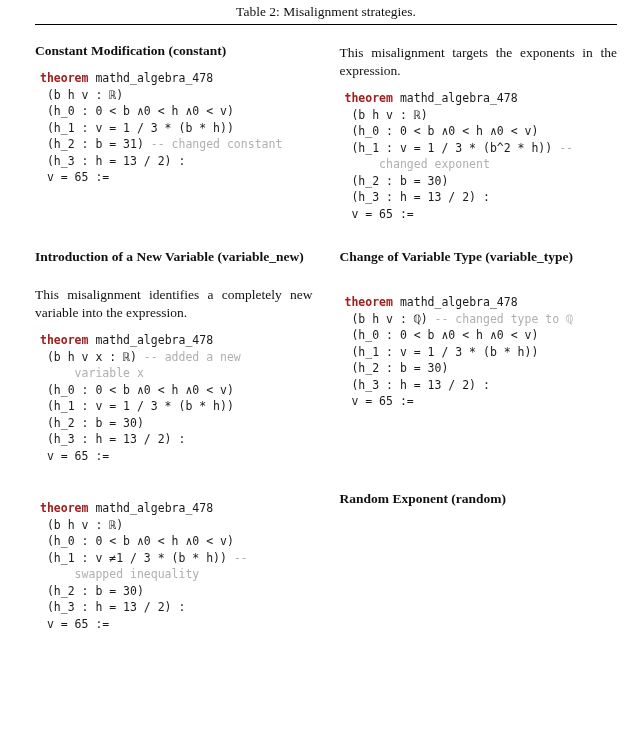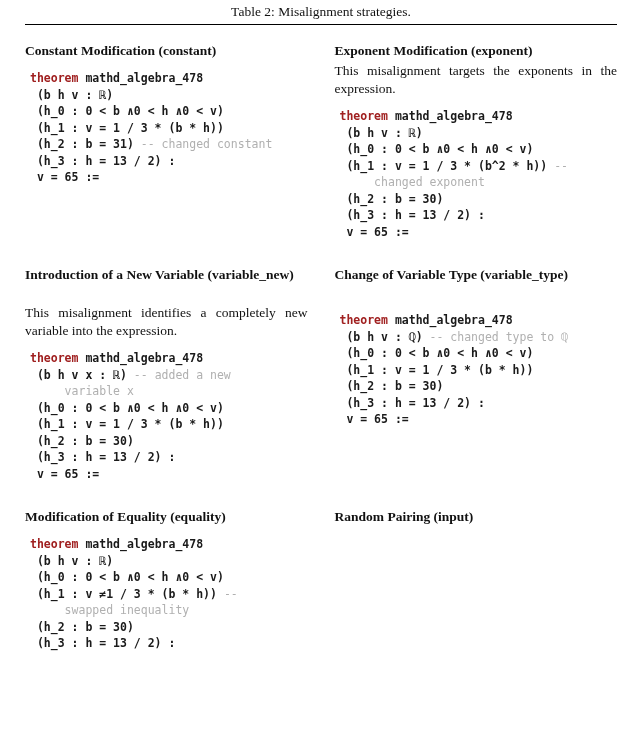--- a/index.html
+++ b/index.html
@@ -6,21 +6,21 @@
     margin: 0;
     padding: 0;
     background: #ffffff;
     color: #111111;
     font-family: "Liberation Serif", "DejaVu Serif", serif;
   }
   .page {
     width: 640px;
     height: 651px;
     box-sizing: border-box;
-    padding: 3px 23px 0 25px;
+    padding: 3px 23px 0 35px;
     overflow: hidden;
     background: #ffffff;
   }
   .caption {
     text-align: center;
     font-size: 13.5px;
     line-height: 17px;
     margin-bottom: 4px;
   }
   .toprule {
@@ -52,59 +52,57 @@
   }
   .code {
     margin: 10px 0 0 5px;
     font-family: "DejaVu Sans Mono", "Liberation Mono", monospace;
     font-size: 11.5px;
     line-height: 16.5px;
     color: #1a1a1a;
   }
   .code-line { white-space: pre; }
   .seg-kw { color: var(--kw-color, #a02020); font-weight: bold; }
-  .seg-p  { color: #1a1a1a; font-weight: bold; }
+  .seg-p  { color: #1a1a1a; }
   .seg-cm { color: var(--comment-color, #b0b0b0); }
 </style>
 </head>
 <body>
 
 <main class="page">
 
   <div class="caption">Table 2: Misalignment strategies.</div>
   <hr class="toprule">
 
   <div class="grid">
 
     <section class="cell">
       <h3 class="cell-title">Constant Modification (constant)</h3>
       <pre class="code"><div class="code-line"><span class="seg-kw">theorem</span><span class="seg-p"> mathd_algebra_478</span></div><div class="code-line"><span class="seg-p"> (b h v : ℝ)</span></div><div class="code-line"><span class="seg-p"> (h_0 : 0 &lt; b ∧0 &lt; h ∧0 &lt; v)</span></div><div class="code-line"><span class="seg-p"> (h_1 : v = 1 / 3 * (b * h))</span></div><div class="code-line"><span class="seg-p"> (h_2 : b = 31) </span><span class="seg-cm">-- changed constant</span></div><div class="code-line"><span class="seg-p"> (h_3 : h = 13 / 2) :</span></div><div class="code-line"><span class="seg-p"> v = 65 :=</span></div></pre>
     </section>
 
     <section class="cell">
-      <h3 class="cell-title">Exponent Modification (exponent)</h3>
       <p class="cell-desc">This misalignment targets the exponents in the expression.</p>
       <pre class="code"><div class="code-line"><span class="seg-kw">theorem</span><span class="seg-p"> mathd_algebra_478</span></div><div class="code-line"><span class="seg-p"> (b h v : ℝ)</span></div><div class="code-line"><span class="seg-p"> (h_0 : 0 &lt; b ∧0 &lt; h ∧0 &lt; v)</span></div><div class="code-line"><span class="seg-p"> (h_1 : v = 1 / 3 * (b^2 * h)) </span><span class="seg-cm">--</span></div><div class="code-line"><span class="seg-cm">     changed exponent</span></div><div class="code-line"><span class="seg-p"> (h_2 : b = 30)</span></div><div class="code-line"><span class="seg-p"> (h_3 : h = 13 / 2) :</span></div><div class="code-line"><span class="seg-p"> v = 65 :=</span></div></pre>
     </section>
 
     <section class="cell">
       <h3 class="cell-title min2">Introduction of a New Variable (variable_new)</h3>
       <p class="cell-desc">This misalignment identifies a completely new variable into the expression.</p>
       <pre class="code"><div class="code-line"><span class="seg-kw">theorem</span><span class="seg-p"> mathd_algebra_478</span></div><div class="code-line"><span class="seg-p"> (b h v x : ℝ) </span><span class="seg-cm">-- added a new</span></div><div class="code-line"><span class="seg-cm">     variable x</span></div><div class="code-line"><span class="seg-p"> (h_0 : 0 &lt; b ∧0 &lt; h ∧0 &lt; v)</span></div><div class="code-line"><span class="seg-p"> (h_1 : v = 1 / 3 * (b * h))</span></div><div class="code-line"><span class="seg-p"> (h_2 : b = 30)</span></div><div class="code-line"><span class="seg-p"> (h_3 : h = 13 / 2) :</span></div><div class="code-line"><span class="seg-p"> v = 65 :=</span></div></pre>
     </section>
 
     <section class="cell">
       <h3 class="cell-title min2">Change of Variable Type (variable_type)</h3>
       <pre class="code"><div class="code-line"><span class="seg-kw">theorem</span><span class="seg-p"> mathd_algebra_478</span></div><div class="code-line"><span class="seg-p"> (b h v : ℚ) </span><span class="seg-cm">-- changed type to ℚ</span></div><div class="code-line"><span class="seg-p"> (h_0 : 0 &lt; b ∧0 &lt; h ∧0 &lt; v)</span></div><div class="code-line"><span class="seg-p"> (h_1 : v = 1 / 3 * (b * h))</span></div><div class="code-line"><span class="seg-p"> (h_2 : b = 30)</span></div><div class="code-line"><span class="seg-p"> (h_3 : h = 13 / 2) :</span></div><div class="code-line"><span class="seg-p"> v = 65 :=</span></div></pre>
     </section>
 
     <section class="cell">
-      <h3 class="cell-title">Modification of Equality (equality)</h3>
       <pre class="code"><div class="code-line"><span class="seg-kw">theorem</span><span class="seg-p"> mathd_algebra_478</span></div><div class="code-line"><span class="seg-p"> (b h v : ℝ)</span></div><div class="code-line"><span class="seg-p"> (h_0 : 0 &lt; b ∧0 &lt; h ∧0 &lt; v)</span></div><div class="code-line"><span class="seg-p"> (h_1 : v ≠1 / 3 * (b * h)) </span><span class="seg-cm">--</span></div><div class="code-line"><span class="seg-cm">     swapped inequality</span></div><div class="code-line"><span class="seg-p"> (h_2 : b = 30)</span></div><div class="code-line"><span class="seg-p"> (h_3 : h = 13 / 2) :</span></div><div class="code-line"><span class="seg-p"> v = 65 :=</span></div></pre>
     </section>
 
     <section class="cell">
-      <h3 class="cell-title">Random Pairing (input)</h3>
+      <h3 class="cell-title">Random Exponent (random)</h3>
       <pre class="code"></pre>
     </section>
 
   </div>
 </main>
 
 </body></html>

